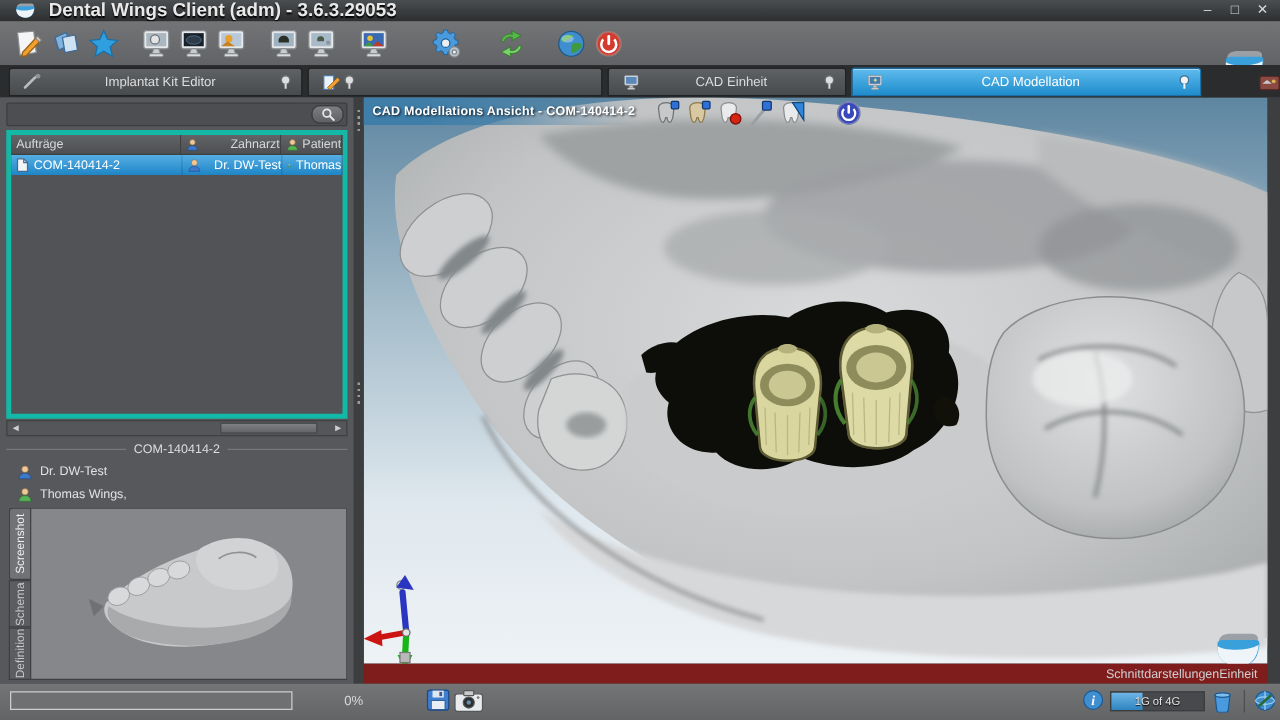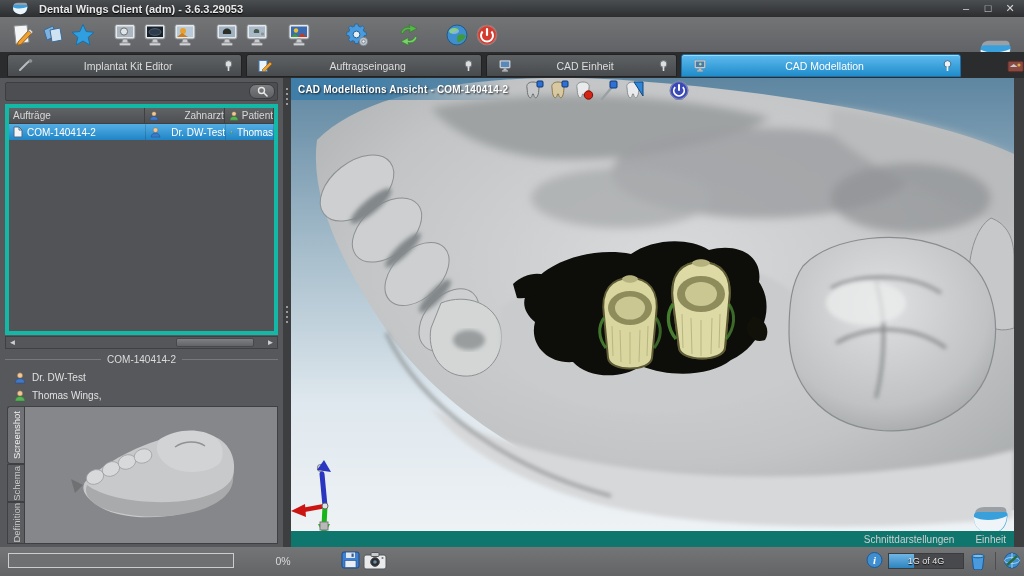--- a/index.html
+++ b/index.html
@@ -4,21 +4,21 @@
 <style>
   * { margin:0; padding:0; box-sizing:border-box; }
   html,body { width:1024px; height:576px; overflow:hidden; background:#222;
     font-family:"Liberation Sans","DejaVu Sans",sans-serif; }
   #window { position:relative; width:1024px; height:576px; background:#45474a; }
 
   
   .titlebar { position:absolute; left:0; top:0; width:1024px; height:17px;
     background:linear-gradient(#4b4e51,#2c2e30); display:flex; align-items:center; }
   .titlebar .applogo { width:22px; height:13px; margin:0 8px 0 9px; }
-  .title-text { color:#e9e9e9; font-size:11px; font-weight:bold; text-shadow:0 1px 1px #000; }
+  .title-text { color:#e9e9e9; font-size:15px; font-weight:bold; text-shadow:0 1px 1px #000; }
   .winbtns { position:absolute; right:6px; top:1px; display:flex; gap:6px; }
   .winbtn { color:#d6d6d6; font-size:11px; line-height:14px; width:16px; text-align:center; cursor:default; }
 
   
   .toolbar { position:absolute; left:0; top:17px; width:1024px; height:35px;
     background:linear-gradient(#727476,#616366); display:flex; align-items:center; }
   .tbtn { width:30px; height:30px; display:flex; align-items:center; justify-content:center; }
   .tbtn svg { width:26px; height:26px; }
   .tb-gap { width:12px; }
   .corner-logo { position:absolute; right:12px; top:22px; width:34px; height:27px; }
@@ -89,22 +89,22 @@
   .viewport { position:absolute; left:291px; top:0; width:723px; height:469px; }
   .scene { position:absolute; left:0; top:0; width:723px; height:453px; }
   .vp-header { position:absolute; left:0; top:0; width:420px; height:22px;
     background:linear-gradient(90deg,#3f7ea9 0%,#3f7ea9 11%,rgba(63,126,169,0) 52%);
     display:flex; align-items:center; }
   .vp-header span { color:#fff; font-size:10px; font-weight:bold; margin-left:7px;
     text-shadow:1px 1px 2px rgba(0,0,0,.8); letter-spacing:.2px; }
   .vp-tools { position:absolute; left:232px; top:2px; display:flex; gap:3px; align-items:center; }
   .vp-tool { width:22px; height:21px; } .vp-tool svg { width:22px; height:21px; }
   .vp-power { margin-left:20px; }
-  .vp-footer { position:absolute; left:0; top:453px; width:723px; height:16px; background:#0f766e;
-    display:flex; align-items:center; justify-content:flex-end; gap:21px; padding-right:8px;
+  .vp-footer { position:absolute; left:0; top:453px; width:723px; height:16px; background:#7f1d1d;
+    display:flex; align-items:center; justify-content:flex-end; gap:0; padding-right:8px;
     color:#cfcfcf; font-size:10px; }
   .vp-logo { position:absolute; right:5px; bottom:12px; width:38px; height:30px; }
 
   
   .statusbar { position:absolute; left:0; top:547px; width:1024px; height:29px;
     background:linear-gradient(#737577,#626466); }
   .ptrack { position:absolute; left:8px; top:6px; width:226px; height:15px;
     border:1px solid #cdcdcd; background:#6e7072; }
   .ppct { position:absolute; left:236px; top:6px; width:94px; height:15px; color:#d9d9d9;
     font-size:10.5px; display:flex; align-items:center; justify-content:center; }
@@ -279,21 +279,20 @@
       <svg class="pin" viewBox="0 0 13 13">
         <circle cx="6.5" cy="5" r="3.4" fill="#dcdee0" stroke="#6a6e72"></circle>
           <path d="M6.5,8 v4" stroke="#dcdee0" stroke-width="1.6"></path>
       </svg>
     </div>
     <div class="tab t2">
       <svg class="tab-ic" viewBox="0 0 16 14">
         <rect x="2" y="1.5" width="8" height="11" fill="#eaf2fa" stroke="#4a78a8"></rect>
         <path d="M5,11 L13,3 L15,5 L7,13 Z" fill="#f0a030" stroke="#8a5a10" stroke-width=".6"></path>
       </svg>
-      <span class="tab-label">Auftragseingang</span>
       <svg class="pin" viewBox="0 0 13 13">
         <circle cx="6.5" cy="5" r="3.4" fill="#dcdee0" stroke="#6a6e72"></circle>
           <path d="M6.5,8 v4" stroke="#dcdee0" stroke-width="1.6"></path>
       </svg>
     </div>
     <div class="tab t3">
       <svg class="tab-ic" viewBox="0 0 26 26">
           <use href="#mon"></use>
           <rect x="5" y="4.5" width="16" height="10.5" fill="#5a88b8"></rect>
         </svg>

